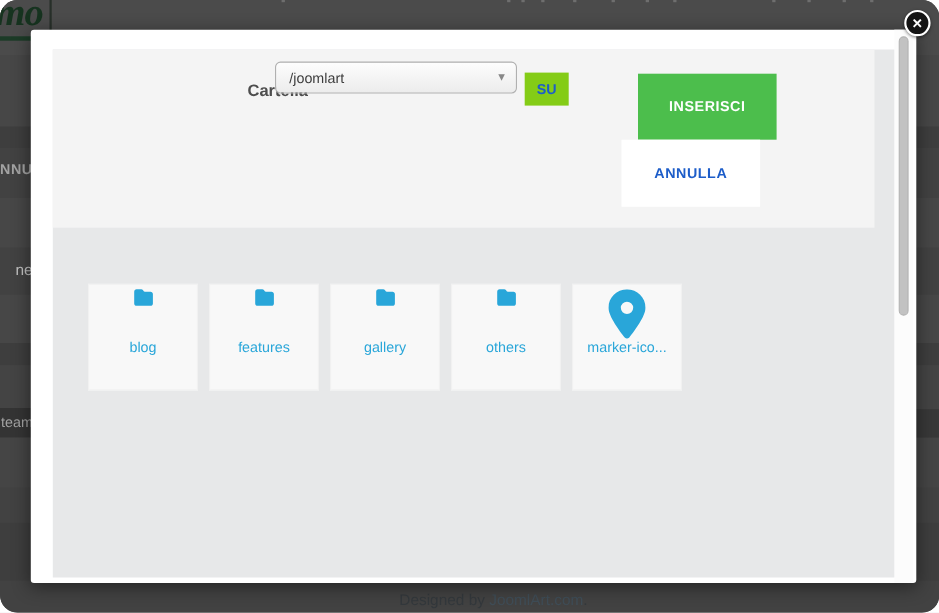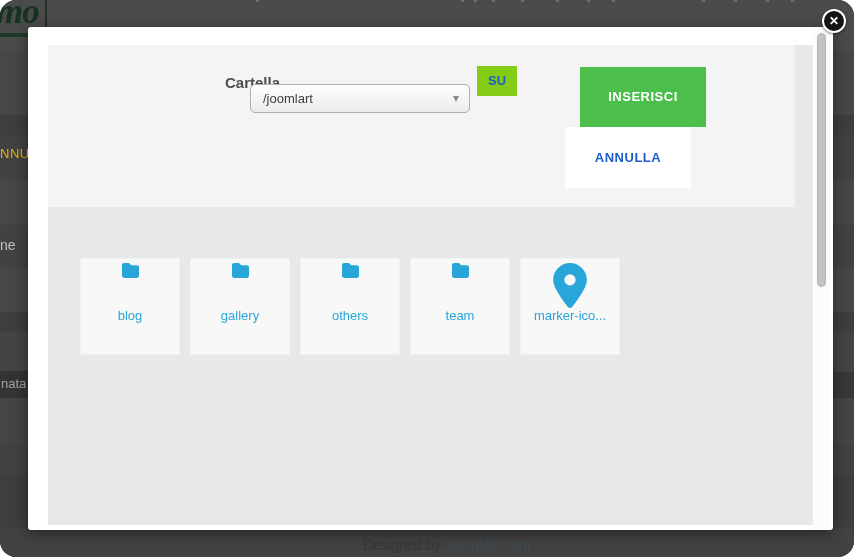--- a/index.html
+++ b/index.html
@@ -26,37 +26,37 @@
 
   .top-remnants span { position:absolute; top:0; width:3px; height:2px; background:#6e6e6e; }
 
   .logo { position:absolute; top:-8px; left:-4px; width:50px; height:44px;
           font-family:"Liberation Serif", serif; font-style:italic; font-weight:bold;
           font-size:35px; color:#16331f; letter-spacing:-1px; }
   .logo-underline { position:absolute; top:33px; left:0; width:45px; height:4px; background:#1c3b27; }
   .logo-sep { position:absolute; top:0; left:45px; width:2px; height:33px; background:#272f29; }
 
   .bg-text { position:absolute; color:#c9c9c9; white-space:nowrap; }
-  .bg-t1 { top:146px; left:0; font-size:13px; font-weight:400; letter-spacing:.5px; color:#eab308; }
-  .bg-t2 { top:237px; left:0; font-size:14px; color:#c2c2c2; }
+  .bg-t1 { top:146px; left:0; font-size:13px; font-weight:700; letter-spacing:.5px; color:#a3a3a3; }
+  .bg-t2 { top:237px; left:14px; font-size:14px; color:#c2c2c2; }
   .bg-chip { position:absolute; top:371px; left:0; width:29px; height:26px; background:#343434; }
   .bg-t3 { top:376px; left:1px; font-size:13px; color:#a3a3a3; }
 
   .footer-text { position:absolute; top:537px; left:363px; font-size:14px; color:#33383c; white-space:nowrap; }
   .footer-text .link { color:#3f4d57; }
 
   
   .modal { position:absolute; left:28px; top:27px; width:805px; height:503px;
            background:#ffffff; border-radius:3px; box-shadow:0 3px 16px rgba(0,0,0,.45); }
   .modal-content { position:absolute; left:20px; top:18px; width:767px; height:480px; background:#e7e8e9; }
 
   .form-panel { position:absolute; left:0; top:0; width:747px; height:162px; background:#f4f4f4; }
   .field-label { position:absolute; left:120px; top:29px; width:112px; text-align:right;
                  font-size:15px; font-weight:bold; color:#4d4d4d; }
-  .folder-select { position:absolute; left:202px; top:39px; width:220px; height:29px;
+  .folder-select { position:absolute; left:202px; top:11px; width:220px; height:29px;
                    background:linear-gradient(#fdfdfd,#ececec); border:1px solid #b0b0b0;
                    border-radius:5px; cursor:pointer; }
   .folder-select .value { position:absolute; left:12px; top:6px; font-size:13px; color:#3d3d3d; }
   .folder-select .caret { position:absolute; right:10px; top:6px; font-size:12px; color:#888; }
   .su-button { position:absolute; left:429px; top:21px; width:40px; height:30px; background:#84cc16;
                border:none; font-size:13px; font-weight:bold; color:var(--link,#1d5dc9);
                text-align:center; line-height:30px; cursor:pointer; }
   .insert-button { position:absolute; left:532px; top:22px; width:126px; height:60px;
                    background:var(--green,#4cbe4c); border:none; color:#ffffff; font-size:13px;
                    font-weight:bold; letter-spacing:.5px; text-align:center; line-height:60px; cursor:pointer; }
@@ -121,21 +121,21 @@
         <span style="left:791px"></span>
     </div>
 
     <div class="logo">mo</div>
     <div class="logo-underline"></div>
     <div class="logo-sep"></div>
 
     <div class="bg-text bg-t1">NNU</div>
     <div class="bg-text bg-t2">ne</div>
     <div class="bg-chip"></div>
-    <div class="bg-text bg-t3">nata</div>
+    <div class="bg-text bg-t3">team</div>
 
     <div class="footer-text"><span>Designed by </span><span class="link">JoomlArt.com</span><span>.</span></div>
   </div>
 
   <div class="modal">
     <div class="modal-content">
 
       <div class="form-panel">
         <div class="field-label">Cartella</div>
 
@@ -156,20 +156,31 @@
         <svg width="21" height="17" viewBox="0 0 512 512" fill="currentColor" aria-hidden="true">
           <path d="M64 480H448c35.3 0 64-28.7 64-64V160c0-35.3-28.7-64-64-64H288c-10.1 0-19.6-4.7-25.6-12.8L243.2 57.6C231.1 41.5 212.1 32 192 32H64C28.7 32 0 60.7 0 96V416c0 35.3 28.7 64 64 64z"></path>
         </svg>
       </span>
 
     </div>
     <div class="tile-label">blog</div>
   </div>
 
 
+  <div class="tile folder">
+    <div class="thumb">
+      <span class="icon folder-icon">
+        <svg width="21" height="17" viewBox="0 0 512 512" fill="currentColor" aria-hidden="true">
+          <path d="M64 480H448c35.3 0 64-28.7 64-64V160c0-35.3-28.7-64-64-64H288c-10.1 0-19.6-4.7-25.6-12.8L243.2 57.6C231.1 41.5 212.1 32 192 32H64C28.7 32 0 60.7 0 96V416c0 35.3 28.7 64 64 64z"></path>
+        </svg>
+      </span>
+
+    </div>
+    <div class="tile-label">features</div>
+  </div>
 
   <div class="tile folder">
     <div class="thumb">
       <span class="icon folder-icon">
         <svg width="21" height="17" viewBox="0 0 512 512" fill="currentColor" aria-hidden="true">
           <path d="M64 480H448c35.3 0 64-28.7 64-64V160c0-35.3-28.7-64-64-64H288c-10.1 0-19.6-4.7-25.6-12.8L243.2 57.6C231.1 41.5 212.1 32 192 32H64C28.7 32 0 60.7 0 96V416c0 35.3 28.7 64 64 64z"></path>
         </svg>
       </span>
 
     </div>
@@ -181,31 +192,20 @@
       <span class="icon folder-icon">
         <svg width="21" height="17" viewBox="0 0 512 512" fill="currentColor" aria-hidden="true">
           <path d="M64 480H448c35.3 0 64-28.7 64-64V160c0-35.3-28.7-64-64-64H288c-10.1 0-19.6-4.7-25.6-12.8L243.2 57.6C231.1 41.5 212.1 32 192 32H64C28.7 32 0 60.7 0 96V416c0 35.3 28.7 64 64 64z"></path>
         </svg>
       </span>
 
     </div>
     <div class="tile-label">others</div>
   </div>
 
-  <div class="tile folder">
-    <div class="thumb">
-      <span class="icon folder-icon">
-        <svg width="21" height="17" viewBox="0 0 512 512" fill="currentColor" aria-hidden="true">
-          <path d="M64 480H448c35.3 0 64-28.7 64-64V160c0-35.3-28.7-64-64-64H288c-10.1 0-19.6-4.7-25.6-12.8L243.2 57.6C231.1 41.5 212.1 32 192 32H64C28.7 32 0 60.7 0 96V416c0 35.3 28.7 64 64 64z"></path>
-        </svg>
-      </span>
-
-    </div>
-    <div class="tile-label">team</div>
-  </div>
 
   <div class="tile image">
     <div class="thumb">
 
       <span class="icon marker-icon">
         <svg width="34" height="45" viewBox="0 0 384 512" fill="currentColor" aria-hidden="true">
           <path d="M215.7 499.2C267 435 384 279.4 384 192 384 86 298 0 192 0S0 86 0 192c0 87.4 117 243 168.3 307.2 12.3 15.3 35.1 15.3 47.4 0zM192 128a64 64 0 1 1 0 128 64 64 0 1 1 0-128z"></path>
         </svg>
       </span>
     </div>

